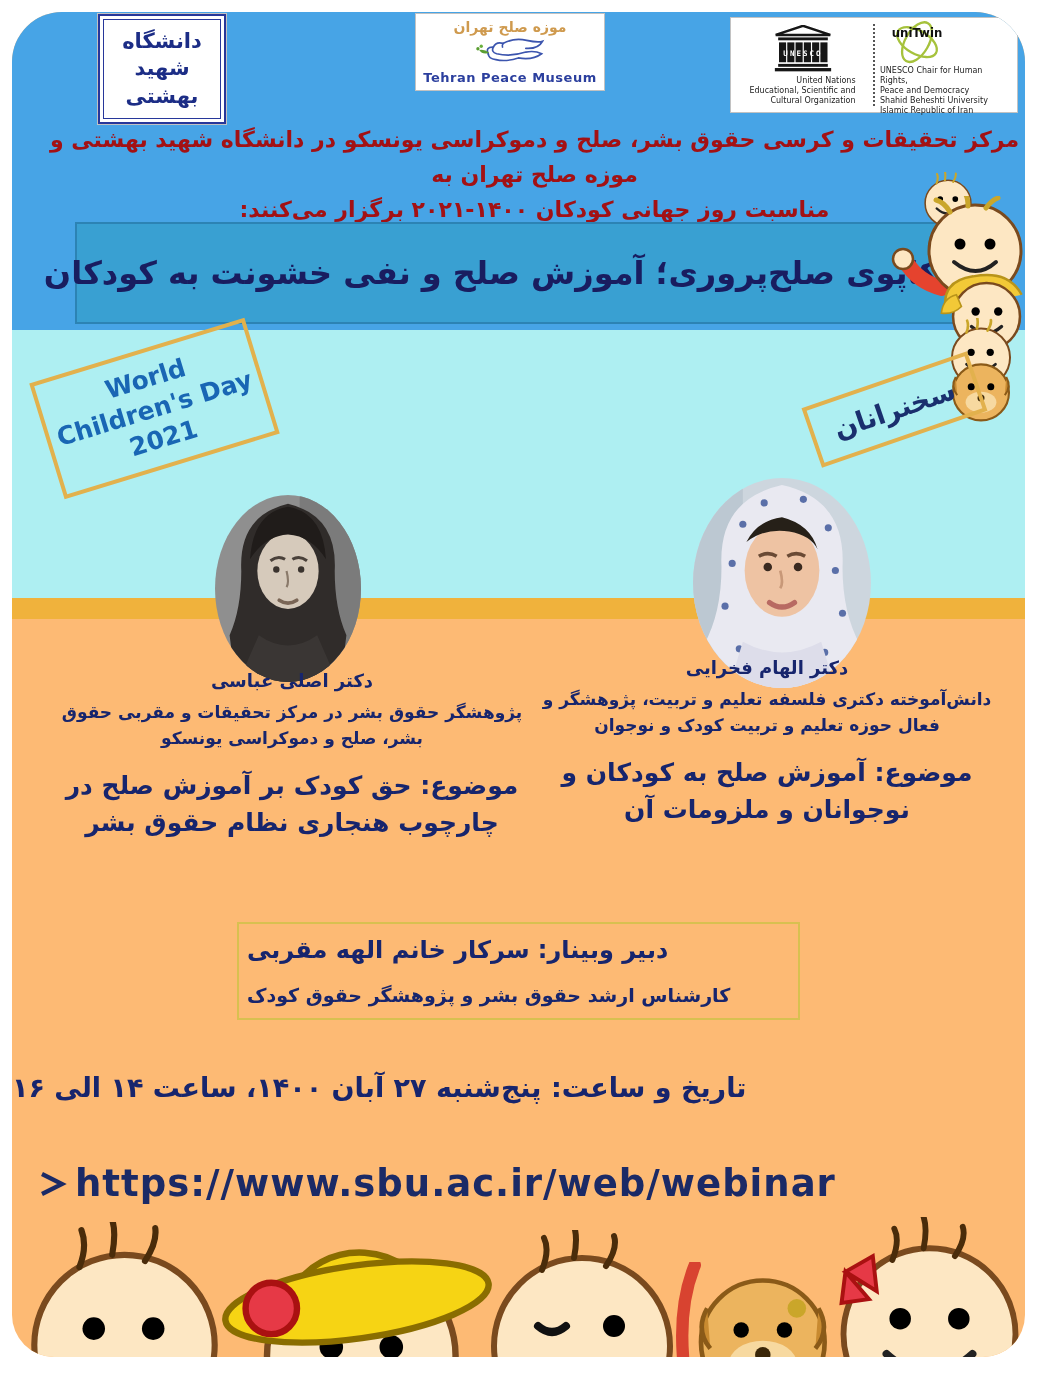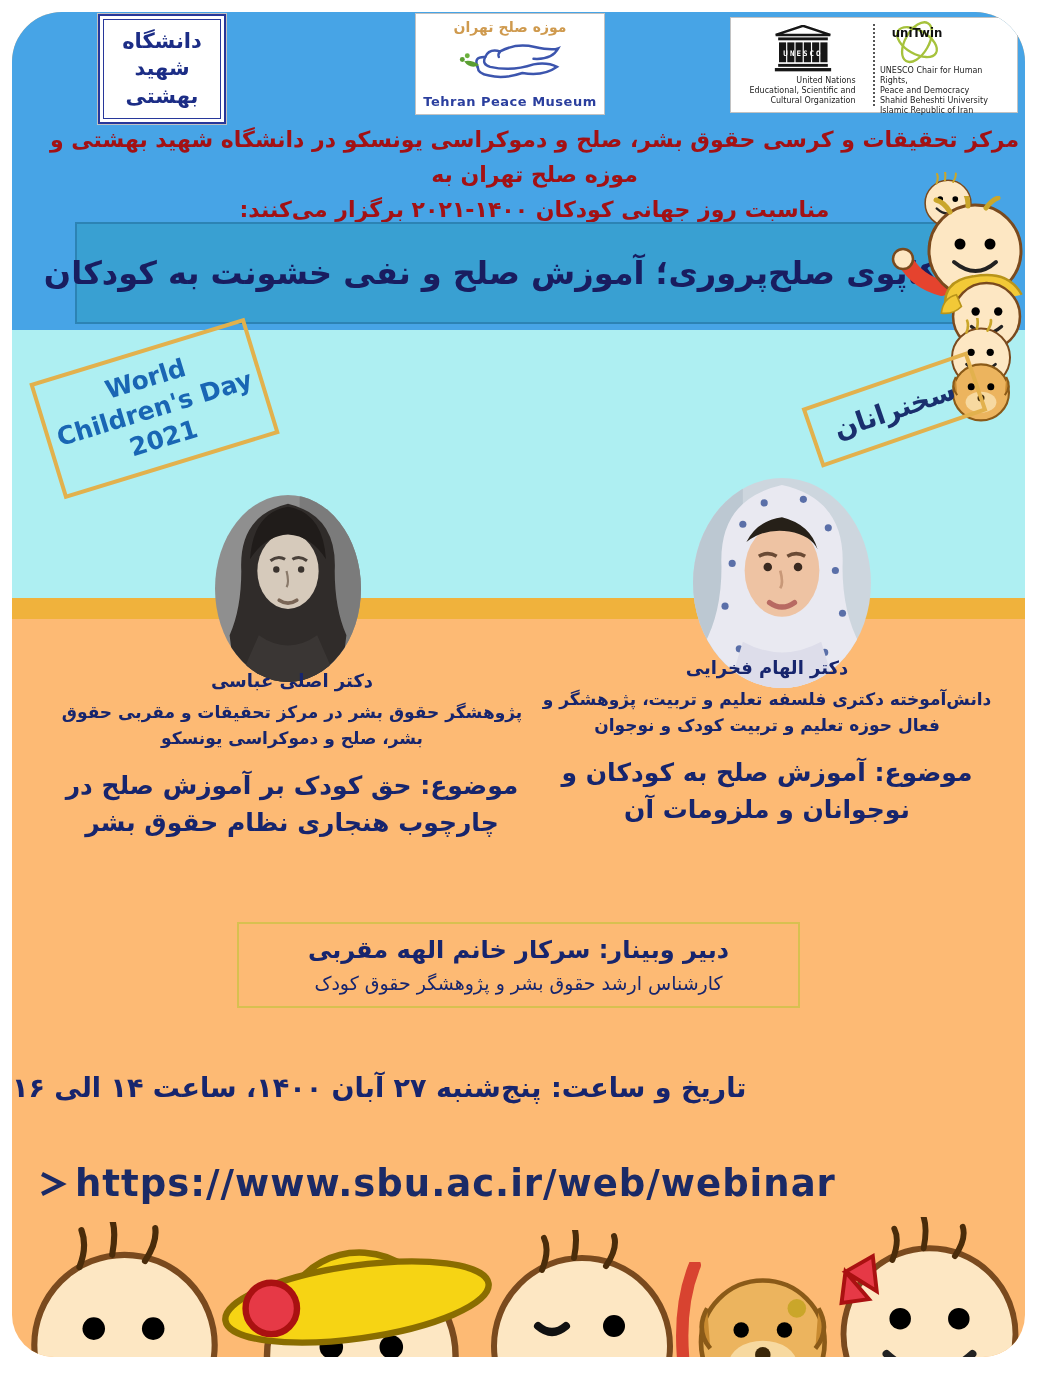--- a/index.html
+++ b/index.html
@@ -40,24 +40,24 @@
                font-size:25px;line-height:31px;padding:10px 6px;}
   .stamp-speakers{left:795px;top:366px;width:175px;transform:rotate(-19deg);color:#1a2f6e;
                   font-size:27px;padding:12px 10px;direction:rtl;}
 
   .photo{display:block;}
   .col{text-align:center;color:#17256d;direction:rtl;}
   .sp-name{font-size:18px;font-weight:bold;}
   .sp-bio{font-size:17px;font-weight:bold;line-height:26px;margin-top:8px;}
   .sp-topic{font-size:25px;font-weight:bold;line-height:37px;margin-top:16px;}
 
-  .sec-box{left:225px;top:910px;width:563px;border:2px solid #d8c050;text-align:center;
+  .sec-box{left:225px;top:910px;width:563px;border:2px solid #d8c050;text-align:left;
            color:#17256d;direction:rtl;padding:12px 8px;box-sizing:border-box;}
   .sec-l1{font-size:24px;font-weight:bold;}
-  .sec-l2{font-size:19px;font-weight:normal;margin-top:8px;}
+  .sec-l2{font-size:19px;font-weight:bold;margin-top:20px;}
 
   .date-line{top:1060px;left:0;width:100%;text-align:left;color:#17256d;font-weight:bold;font-size:27px;direction:rtl;}
   .link-label{top:1118px;left:0;width:100%;text-align:center;color:#17256d;font-weight:bold;font-size:21px;direction:rtl;}
   .url-row{top:1150px;left:25px;display:flex;align-items:center;gap:8px;cursor:pointer;}
   .url-text{color:#1b2a66;font-weight:bold;font-size:37px;letter-spacing:1px;font-family:"DejaVu Sans",sans-serif;}
 </style>
 </head>
 <body>
 
 <div class="poster">
@@ -67,21 +67,21 @@
     <div class="band band-cyan"></div>
     <div class="band band-orange"></div>
 
     <div class="abs card" style="left:86px;top:2px;width:128px;height:110px;">
       <div class="sbu-outer">
         <div class="sbu-inner prelines">دانشگاه
 شهید بهشتی</div>
       </div>
     </div>
 
-    <div class="abs card tpm" style="left:404px;top:2px;width:188px;height:100px;">
+    <div class="abs card tpm" style="left:404px;top:2px;width:188px;height:76px;">
       <div class="tpm-fa">موزه صلح تهران</div>
       <svg viewBox="0 0 180 84" style="width:160px;height:52px;">
         <g fill="none" stroke="#3c55ae" stroke-width="4" stroke-linecap="round">
           <path d="M38 46 Q30 28 50 29 Q56 15 74 20 Q100 6 130 13 Q158 19 168 15 Q158 34 128 32"></path>
           <path d="M50 29 Q44 41 58 45 Q92 53 128 41 Q150 37 166 45 Q144 61 110 55 Q80 65 56 59 Q38 56 38 46"></path>
           <path d="M74 20 Q70 25 72 29"></path>
         </g>
         <path d="M40 42 q-12 -9 -24 -6 q7 11 20 8z" fill="#5a9e32"></path>
         <circle cx="13" cy="33" r="4" fill="#5a9e32"></circle>
         <circle cx="21" cy="27" r="4" fill="#6ab03c"></circle>

